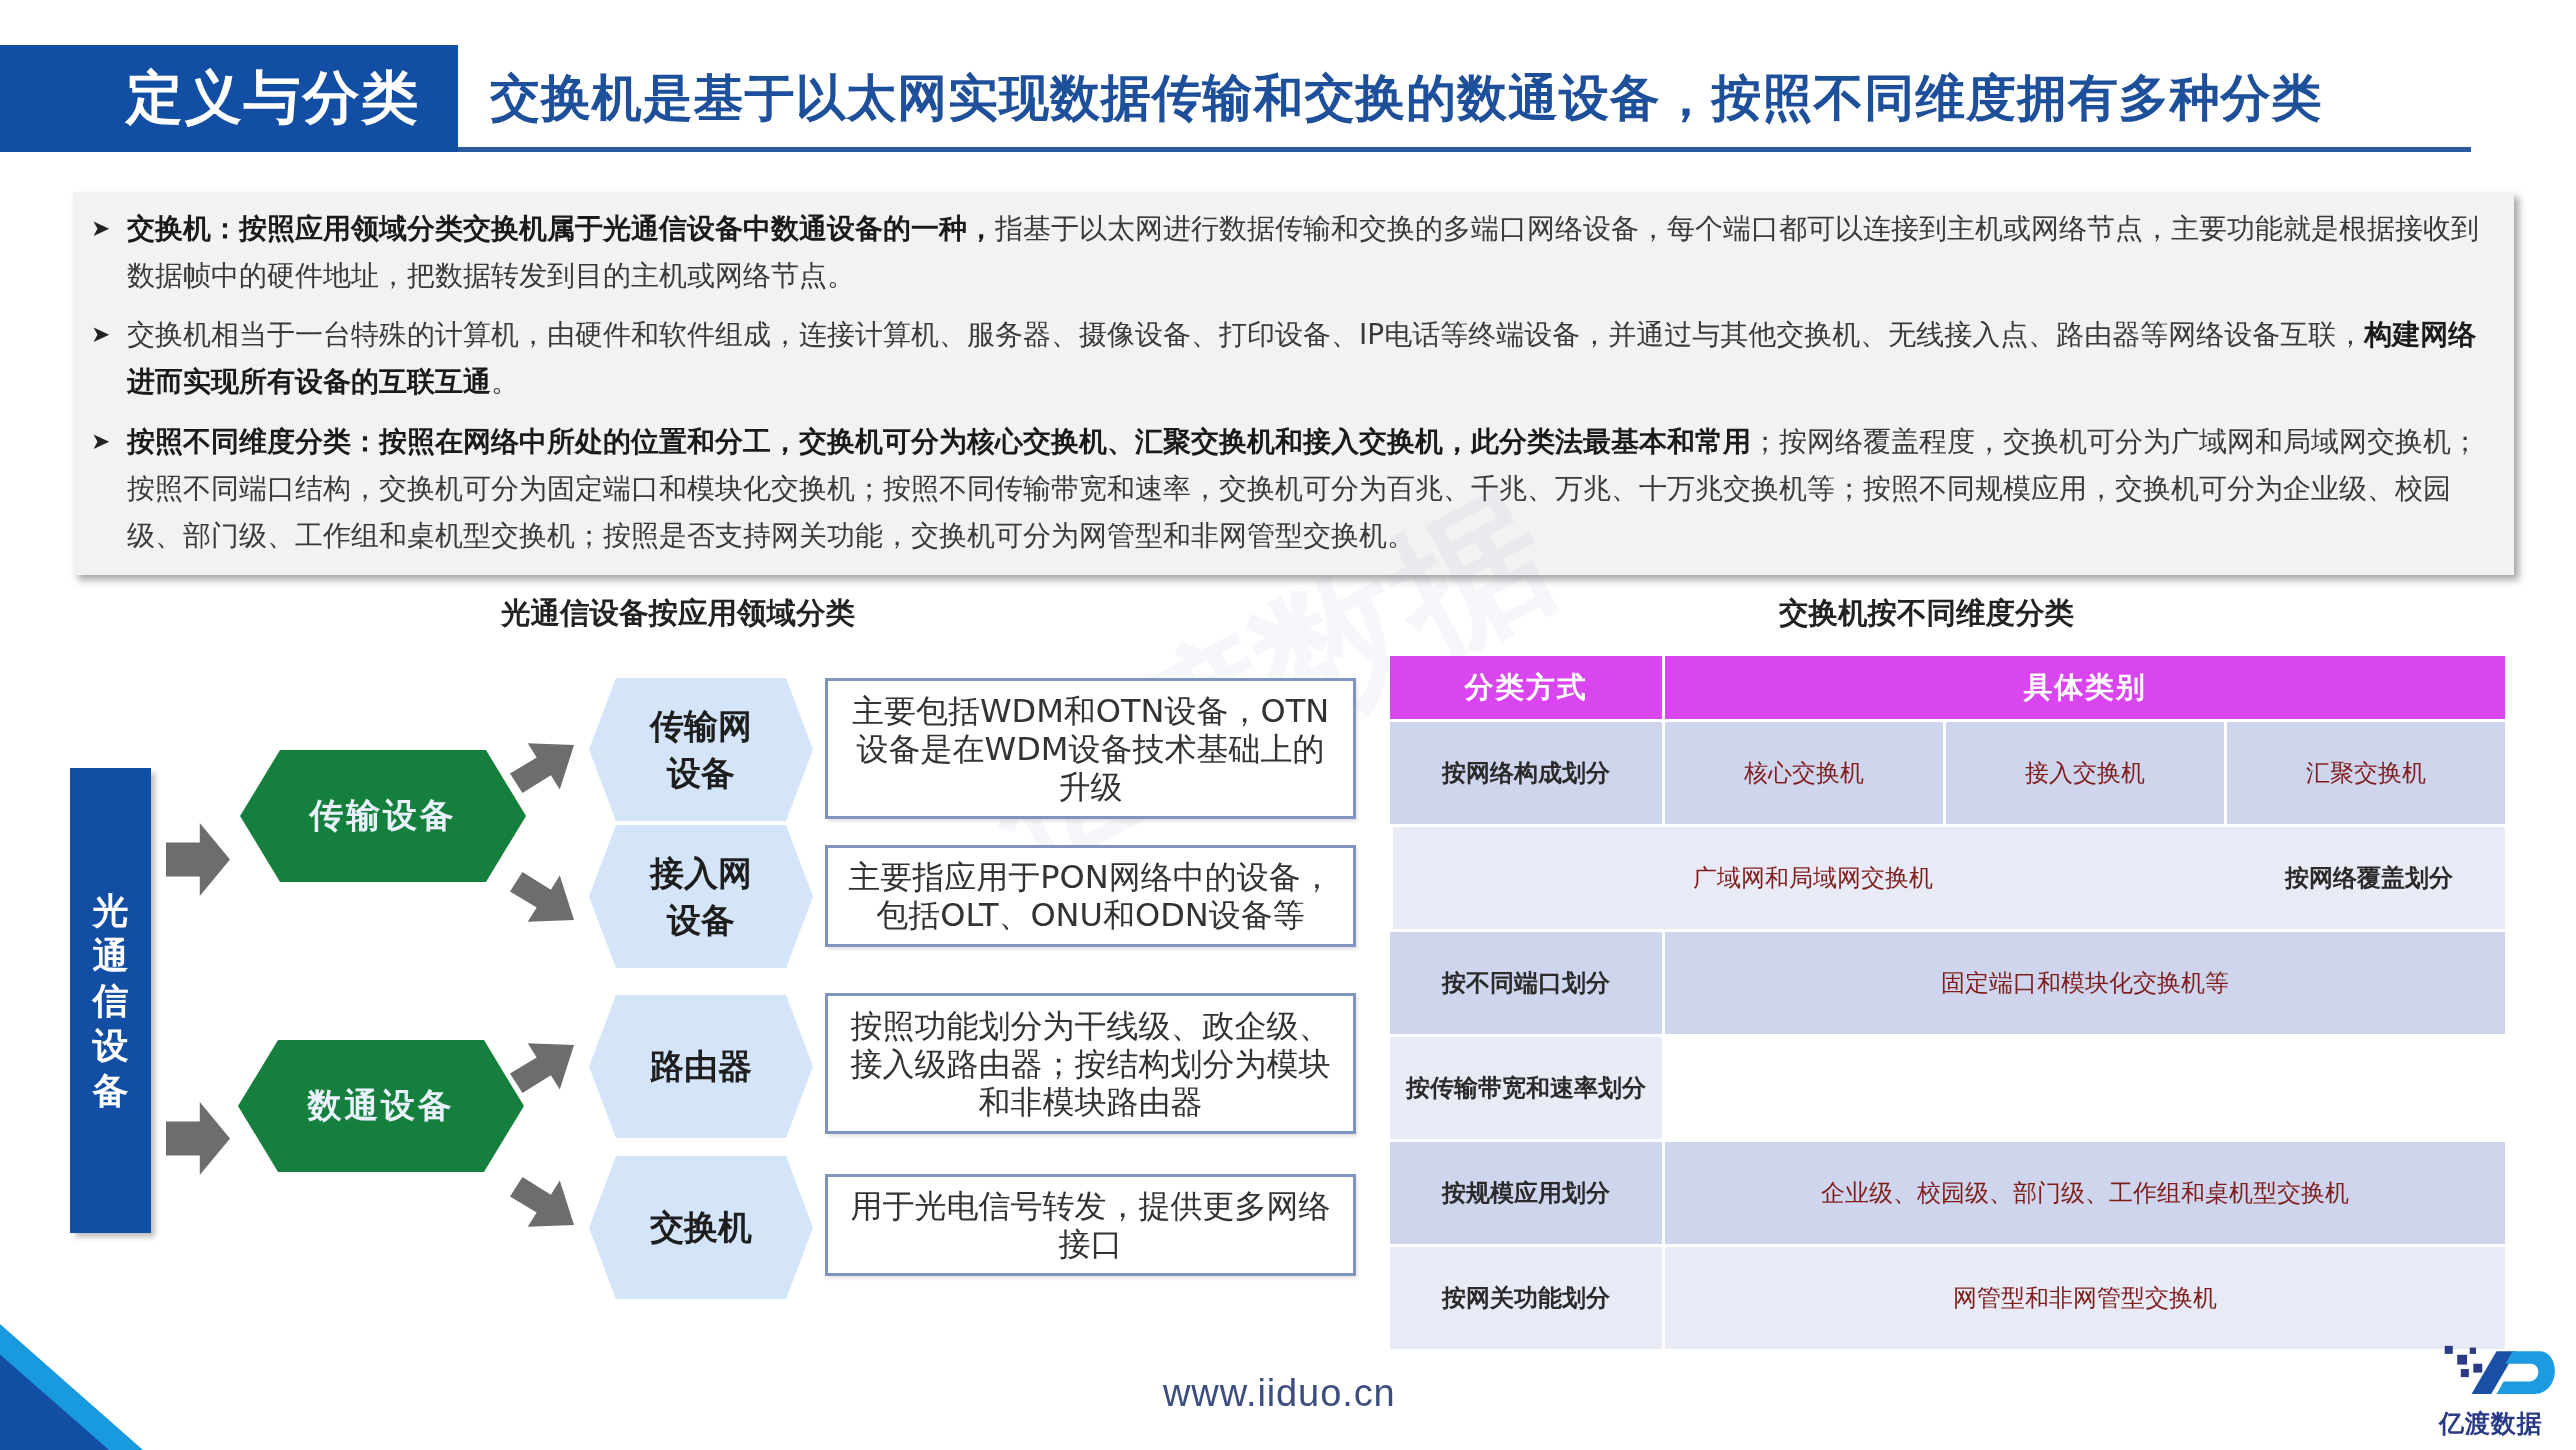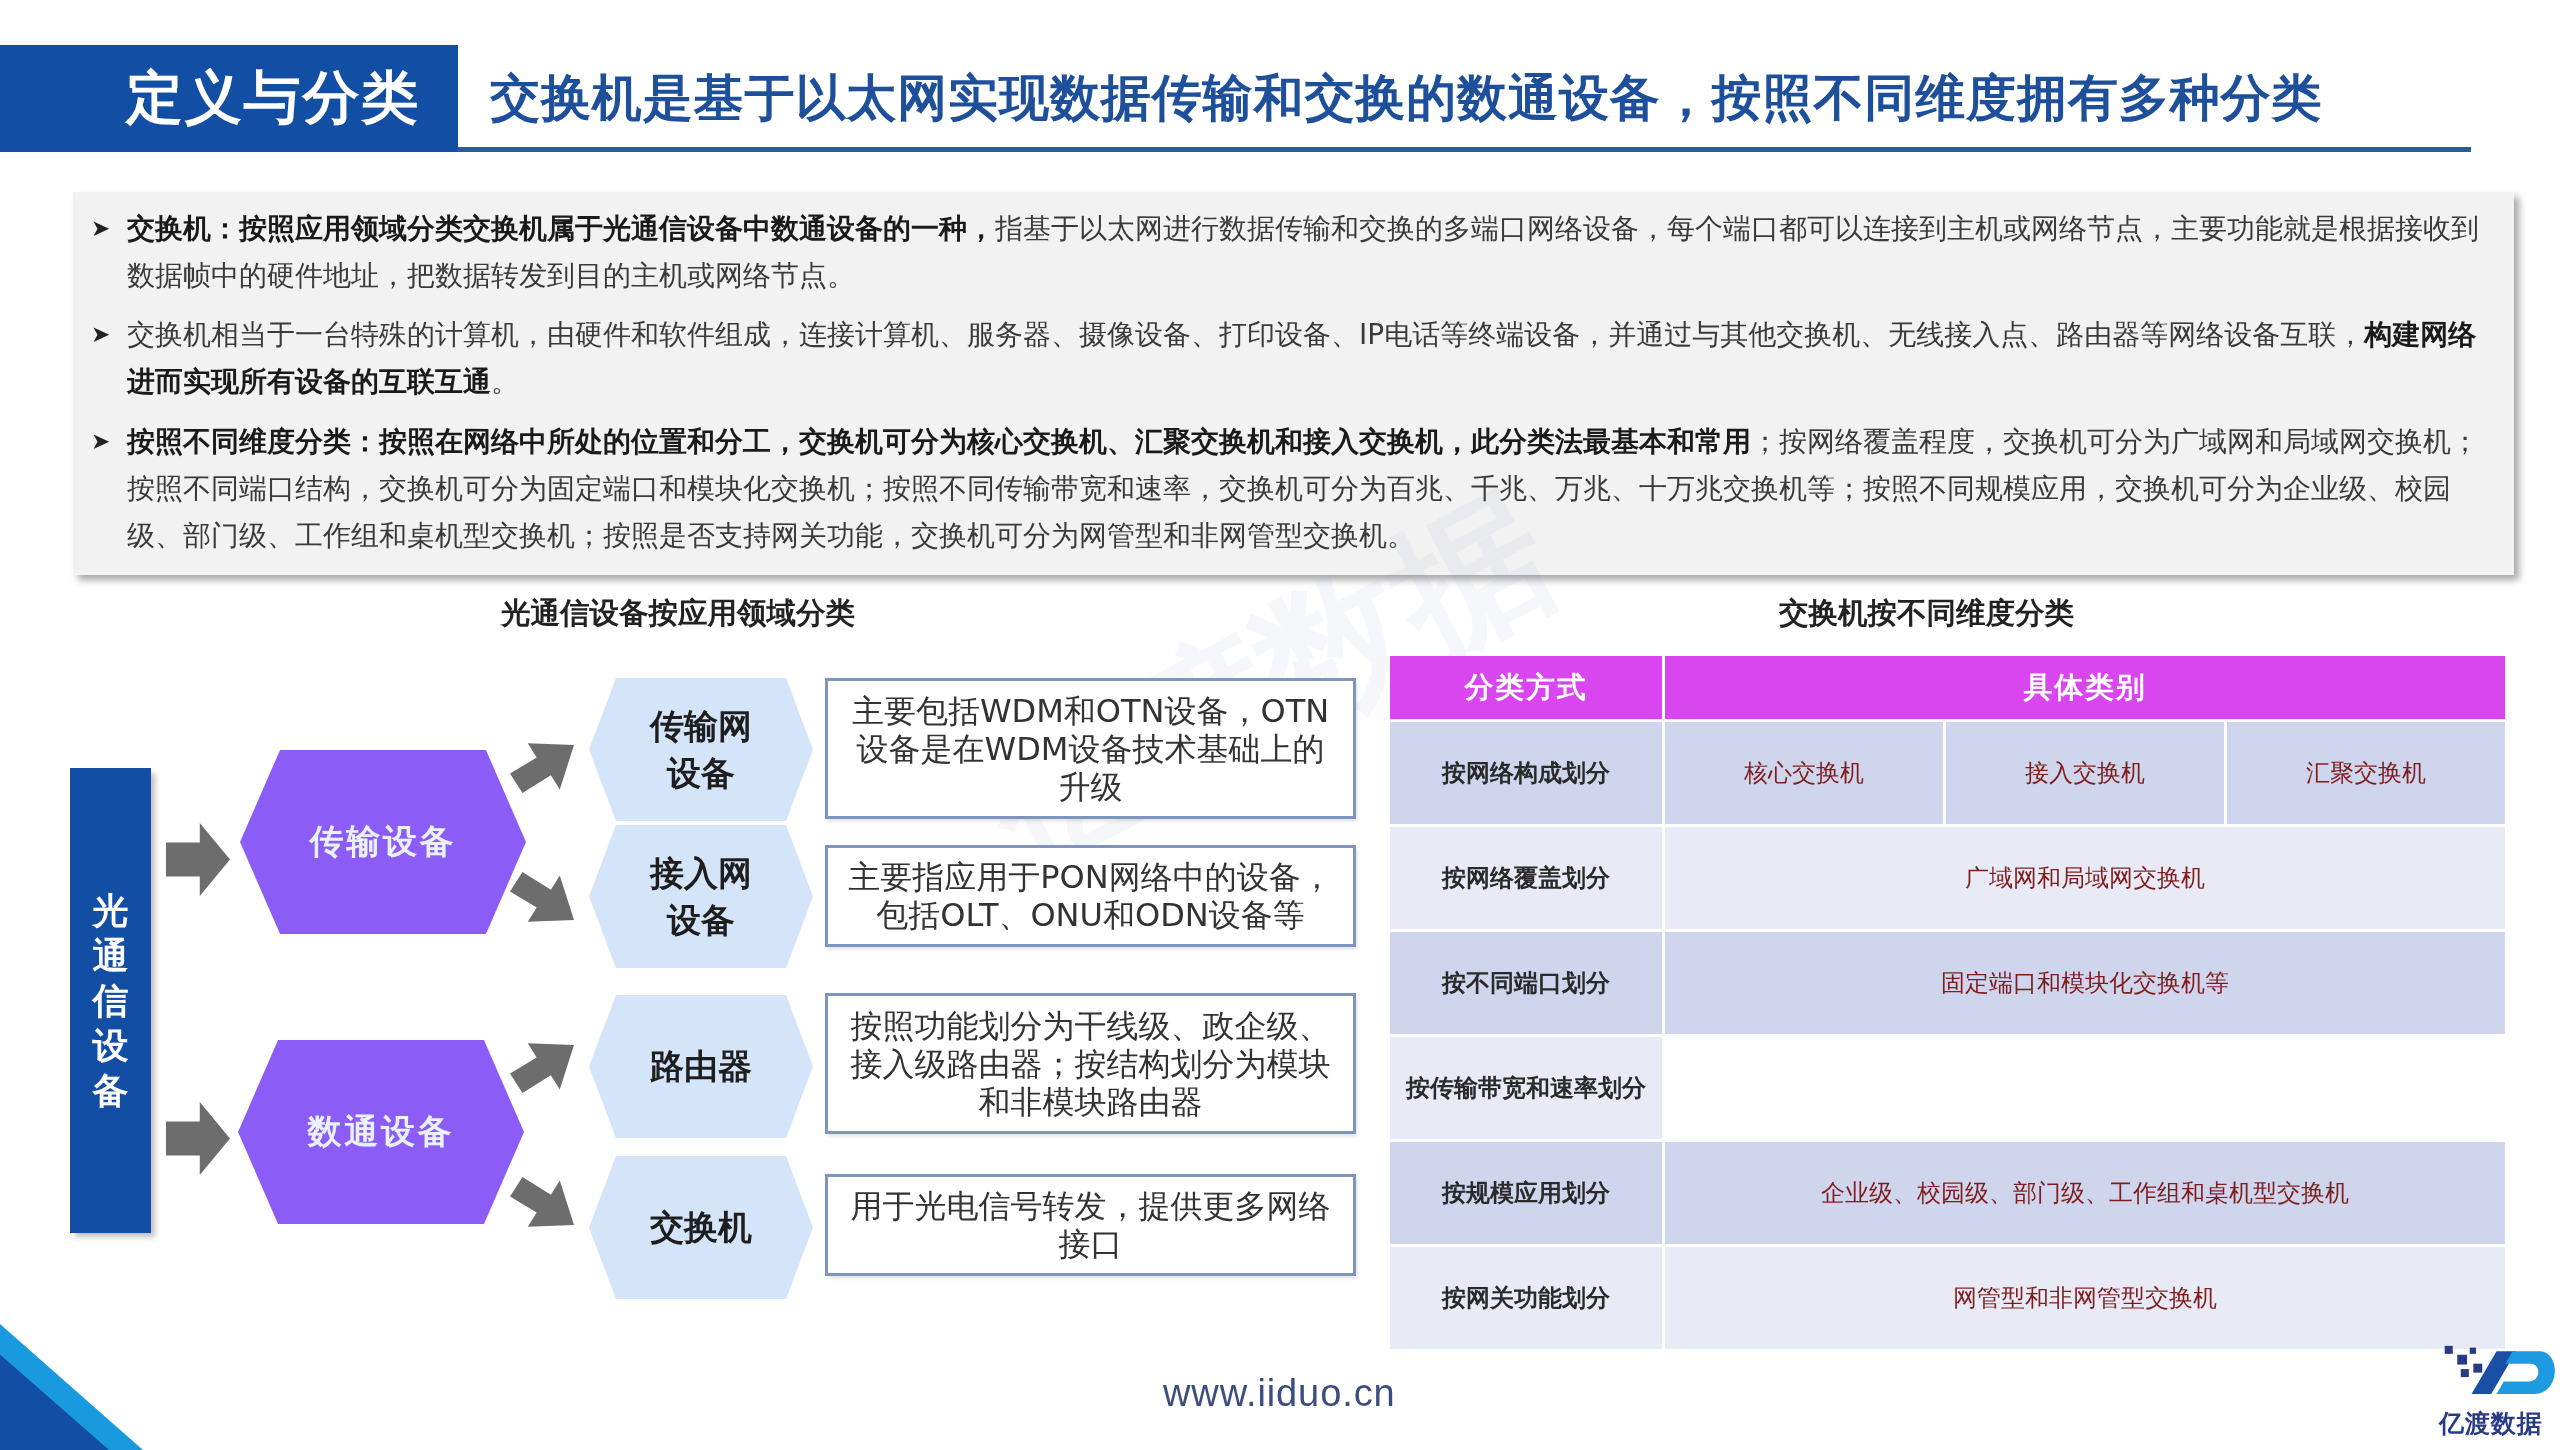--- a/index.html
+++ b/index.html
@@ -38,21 +38,21 @@
 
   
   .vbar {
     position: absolute; left: 70px; top: 768px; width: 81px; height: 465px;
     background: #124ea3; box-shadow: 4.5px 4.5px 5.4px rgba(0,0,0,0.25);
     color: #fff; font-size: 36px; font-weight: bold;
     display: flex; flex-direction: column; align-items: center; justify-content: center; line-height: 45px;
   }
   .arrow-svg { position: absolute; }
   .hex-big {
-    position: absolute; width: 286px; height: 184px; background: #8b5cf6;
+    position: absolute; width: 286px; height: 132px; background: #15803d;
     clip-path: polygon(14% 0, 86% 0, 100% 50%, 86% 100%, 14% 100%, 0 50%);
     color: #e8f1fc; font-size: 34px; font-weight: bold;
     display: flex; align-items: center; justify-content: center; letter-spacing: 2.7px;
   }
   .hex-small {
     position: absolute; width: 224px; height: 143px; background: #d4e5fa;
     clip-path: polygon(12% 0, 88% 0, 100% 50%, 88% 100%, 12% 100%, 0 50%);
     color: #1e1e1e; font-size: 34px; font-weight: bold; text-align: center; line-height: 47px;
     display: flex; align-items: center; justify-content: center;
   }
@@ -177,22 +177,22 @@
     <div class="th" style="flex:1;">具体类别</div>
   </div>
 
   <div class="tr row dark">
     <div class="td key">按网络构成划分</div>
     <div class="td sub">核心交换机</div>
     <div class="td sub">接入交换机</div>
     <div class="td sub">汇聚交换机</div>
   </div>
   <div class="tr row light">
+    <div class="td val">广域网和局域网交换机</div>
     <div class="td key">按网络覆盖划分</div>
-    <div class="td val">广域网和局域网交换机</div>
   </div>
   <div class="tr row dark">
     <div class="td key">按不同端口划分</div>
     <div class="td val">固定端口和模块化交换机等</div>
   </div>
   <div class="tr row light">
     <div class="td key">按传输带宽和速率划分</div>
   </div>
   <div class="tr row dark">
     <div class="td key">按规模应用划分</div>

